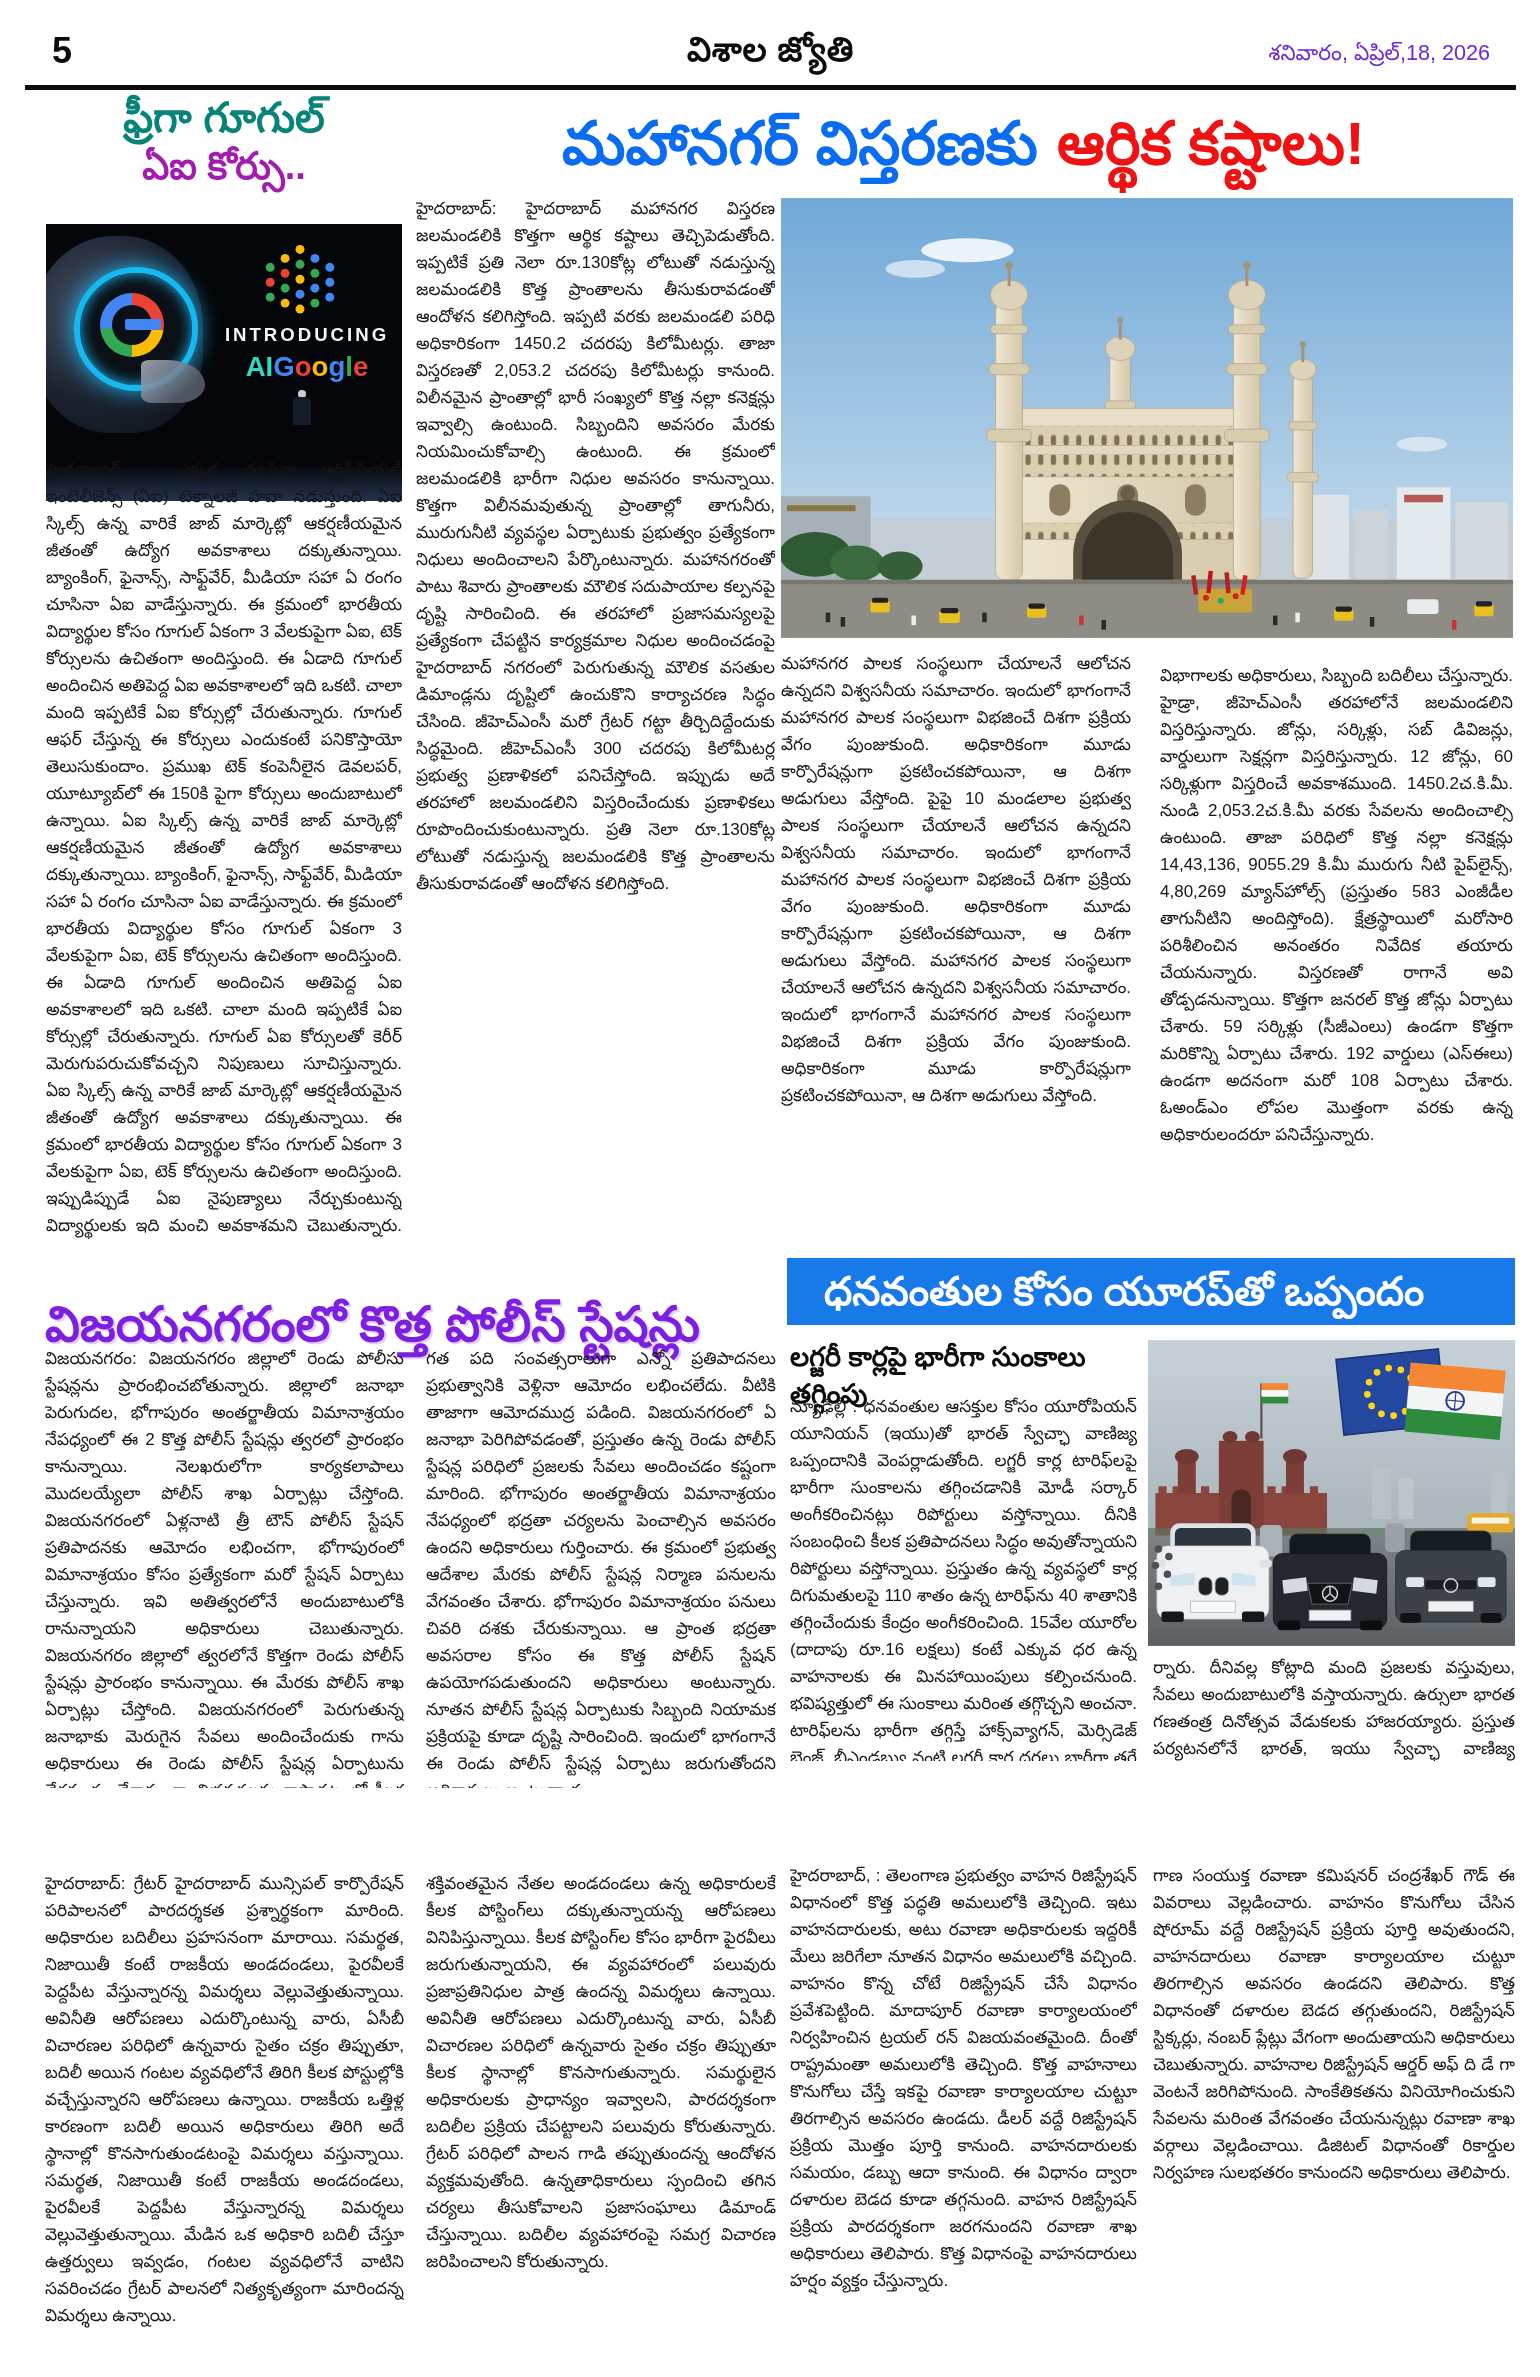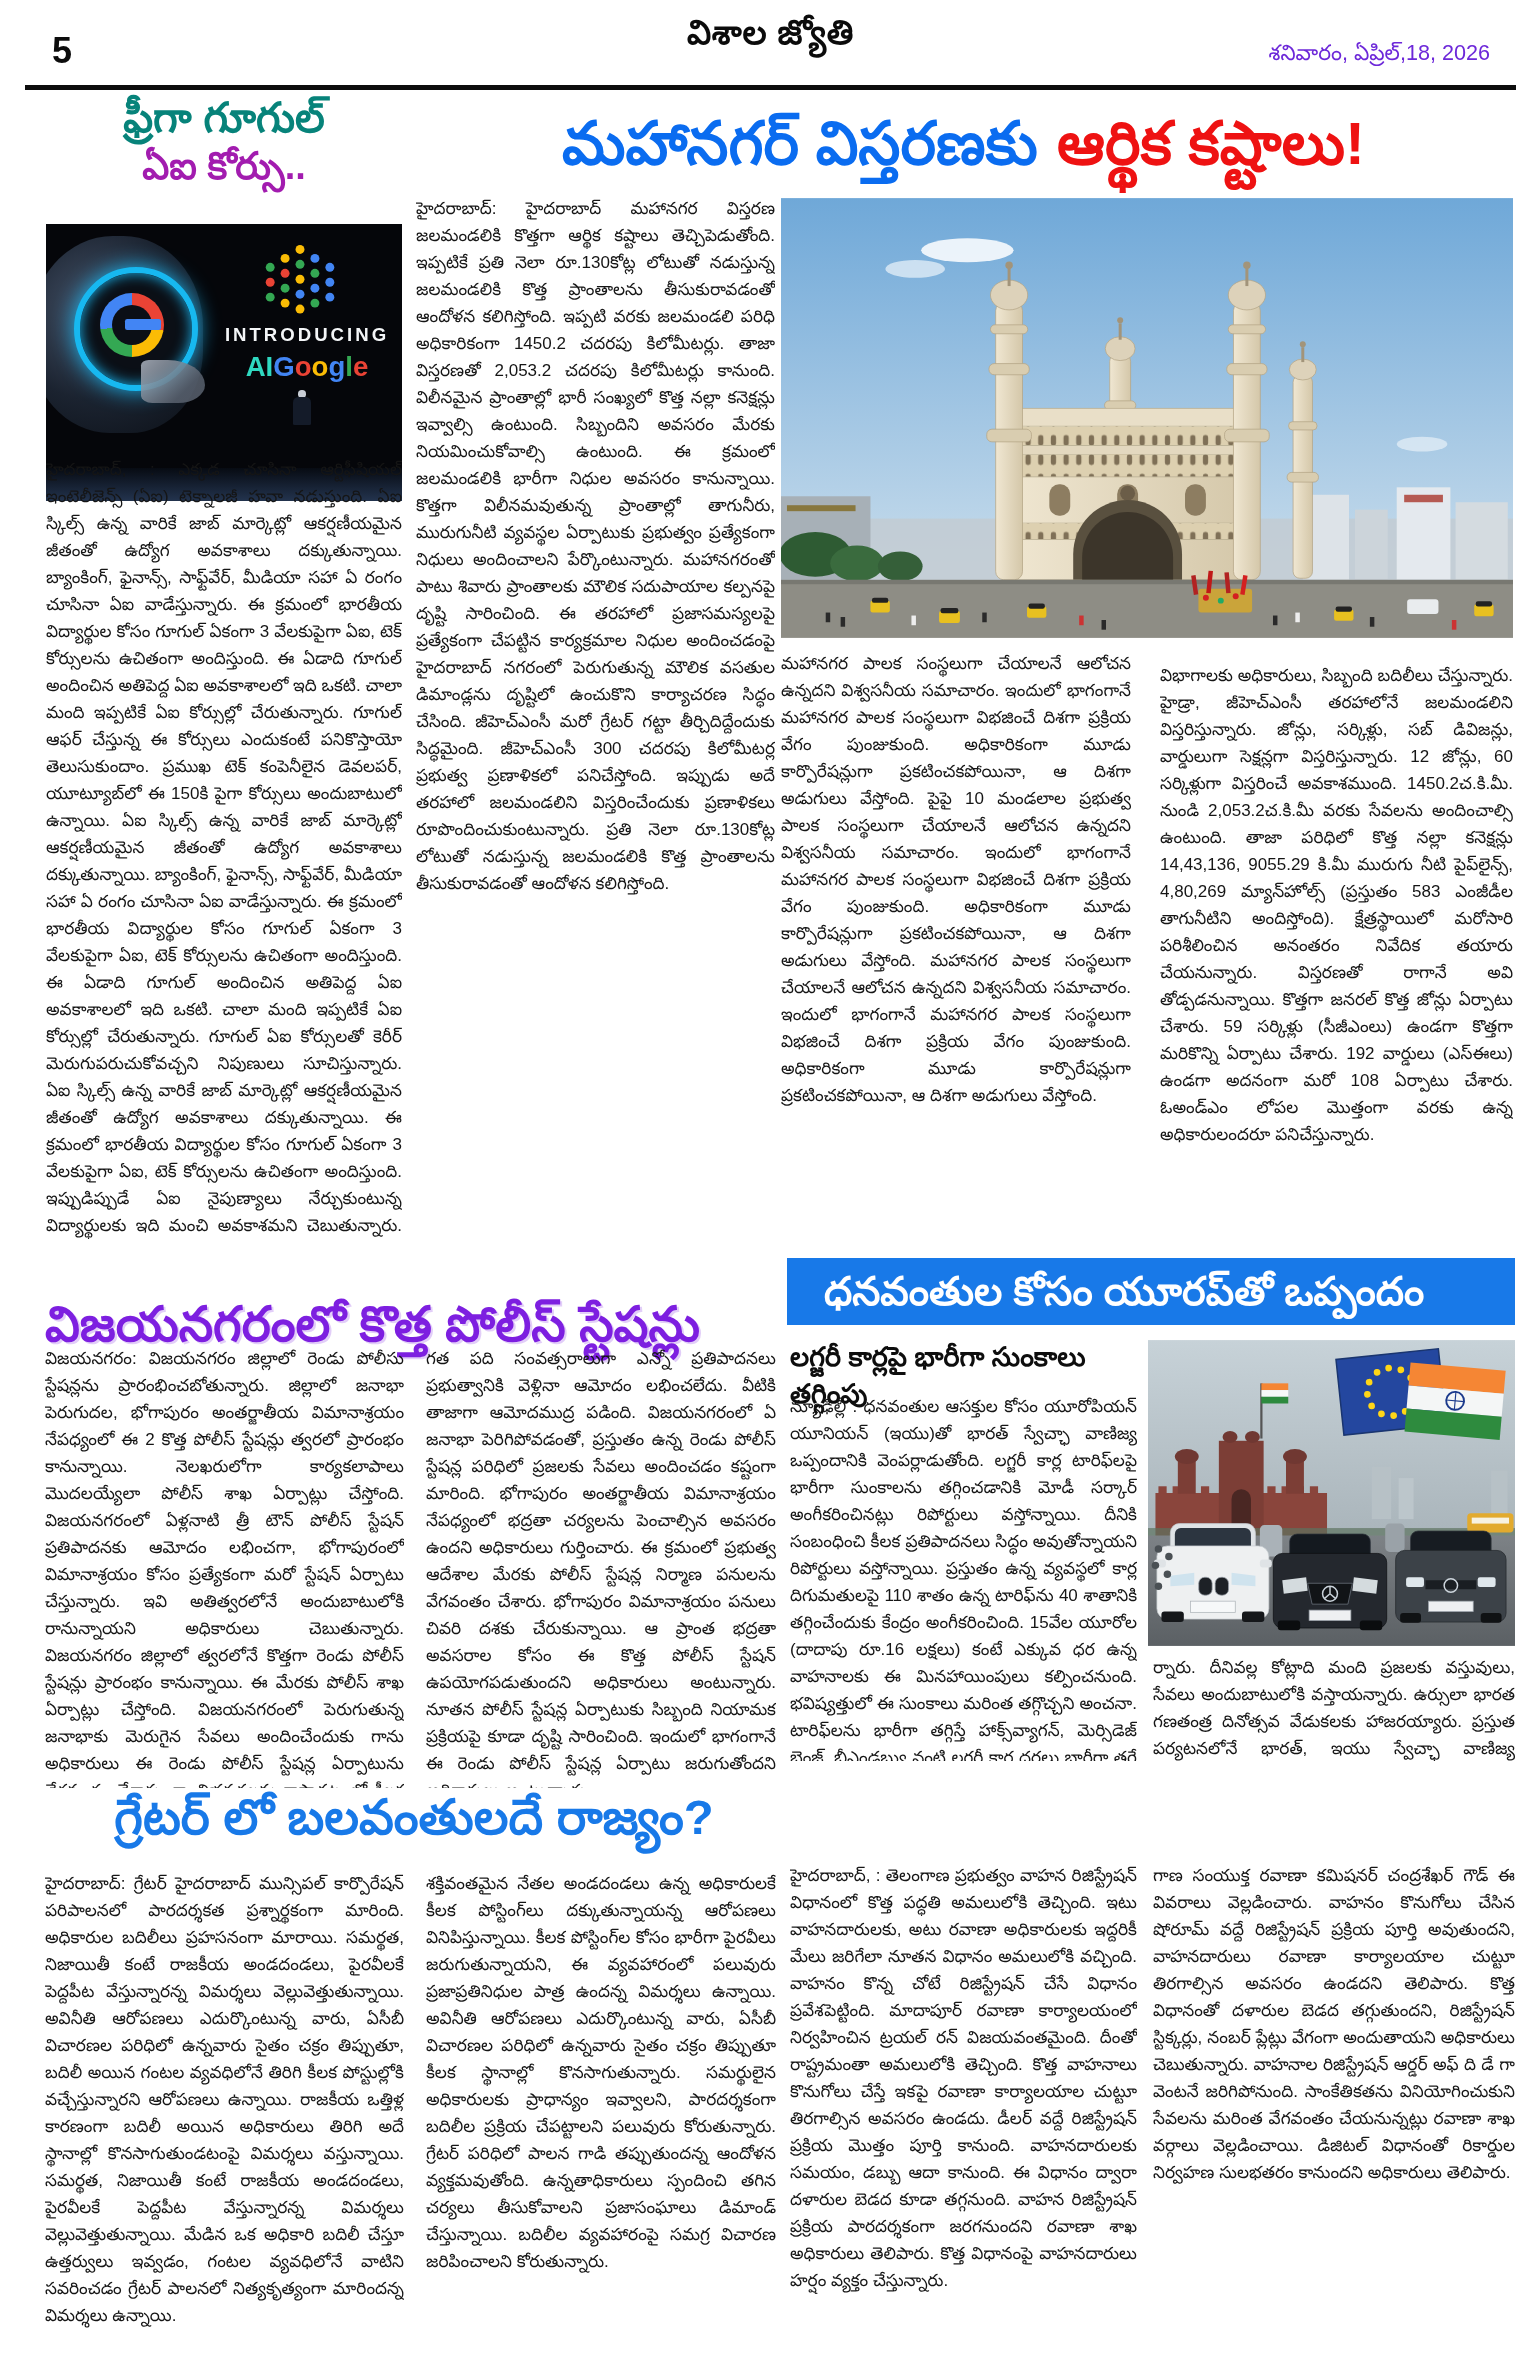--- a/index.html
+++ b/index.html
@@ -2,21 +2,21 @@
 <html style="font-size:12px"><head>
 <meta charset="utf-8">
 <style>
   html,body{margin:0;padding:0;background:#ffffff;}
   .page{position:relative;width:1541px;height:2377px;background:#fff;overflow:hidden;
         font-family:"Liberation Sans",sans-serif;color:#111;}
   .abs{position:absolute;}
   .body-text{font-size:17px;line-height:27px;text-align:justify;color:#151515;overflow:hidden;}
   
   .page-num{left:52px;top:30px;font-size:36px;font-weight:bold;color:#0c0c0c;}
-  .masthead{left:0;right:0;top:13px;text-align:center;font-size:34px;font-weight:bold;
+  .masthead{left:0;right:0;top:30px;text-align:center;font-size:34px;font-weight:bold;
             color:#0b0b0b;letter-spacing:0.7px;}
   .dateline{right:51px;top:40px;font-size:21.6px;font-weight:normal;color:#6d28d9;}
   .head-rule{left:25px;top:85px;width:1491px;height:5.2px;background:#0d0d0d;}
   
   .g-head1{left:45px;top:94px;width:358px;text-align:center;font-size:42px;font-weight:bold;
            color:#07837a;}
   .g-head2{left:45px;top:145px;width:358px;text-align:center;font-size:38px;font-weight:bold;
            color:#a21caf;}
   .g-body{left:46px;top:456px;width:356px;height:783px;}
   
@@ -385,21 +385,20 @@
         <circle cx="14" cy="280" r="5"></circle>
           <circle cx="28" cy="290" r="5"></circle>
           <circle cx="10" cy="302" r="5"></circle>
         <circle cx="26" cy="314" r="5"></circle>
           <circle cx="14" cy="330" r="5"></circle>
       </g>
     </svg>
   </div>
   <div class="abs e-col2 body-text">ర్నారు. దీనివల్ల కోట్లాది మంది ప్రజలకు వస్తువులు, సేవలు అందుబాటులోకి వస్తాయన్నారు. ఉర్సులా భారత గణతంత్ర దినోత్సవ వేడుకలకు హాజరయ్యారు. ప్రస్తుత పర్యటనలోనే భారత్, ఇయు స్వేచ్ఛా వాణిజ్య ఒప్పందానికి సంబంధించి కీలక అంగీకారం జరగొచ్చని తెలుస్తోంది.</div>
 
-  <div class="abs gr-head">గ్రేటర్ లో బలవంతులదే రాజ్యం?</div>
   <div class="abs gr-col1 body-text">హైదరాబాద్: గ్రేటర్ హైదరాబాద్ మున్సిపల్ కార్పొరేషన్ పరిపాలనలో పారదర్శకత ప్రశ్నార్థకంగా మారింది. అధికారుల బదిలీలు ప్రహసనంగా మారాయి. సమర్థత, నిజాయితీ కంటే రాజకీయ అండదండలు, పైరవీలకే పెద్దపీట వేస్తున్నారన్న విమర్శలు వెల్లువెత్తుతున్నాయి. అవినీతి ఆరోపణలు ఎదుర్కొంటున్న వారు, ఏసీబీ విచారణల పరిధిలో ఉన్నవారు సైతం చక్రం తిప్పుతూ, బదిలీ అయిన గంటల వ్యవధిలోనే తిరిగి కీలక పోస్టుల్లోకి వచ్చేస్తున్నారని ఆరోపణలు ఉన్నాయి. రాజకీయ ఒత్తిళ్ల కారణంగా బదిలీ అయిన అధికారులు తిరిగి అదే స్థానాల్లో కొనసాగుతుండటంపై విమర్శలు వస్తున్నాయి. సమర్థత, నిజాయితీ కంటే రాజకీయ అండదండలు, పైరవీలకే పెద్దపీట వేస్తున్నారన్న విమర్శలు వెల్లువెత్తుతున్నాయి. మేడిన ఒక అధికారి బదిలీ చేస్తూ ఉత్తర్వులు ఇవ్వడం, గంటల వ్యవధిలోనే వాటిని సవరించడం గ్రేటర్ పాలనలో నిత్యకృత్యంగా మారిందన్న విమర్శలు ఉన్నాయి.</div>
   <div class="abs gr-col2 body-text">శక్తివంతమైన నేతల అండదండలు ఉన్న అధికారులకే కీలక పోస్టింగ్‌లు దక్కుతున్నాయన్న ఆరోపణలు వినిపిస్తున్నాయి. కీలక పోస్టింగ్‌ల కోసం భారీగా పైరవీలు జరుగుతున్నాయని, ఈ వ్యవహారంలో పలువురు ప్రజాప్రతినిధుల పాత్ర ఉందన్న విమర్శలు ఉన్నాయి. అవినీతి ఆరోపణలు ఎదుర్కొంటున్న వారు, ఏసీబీ విచారణల పరిధిలో ఉన్నవారు సైతం చక్రం తిప్పుతూ కీలక స్థానాల్లో కొనసాగుతున్నారు. సమర్థులైన అధికారులకు ప్రాధాన్యం ఇవ్వాలని, పారదర్శకంగా బదిలీల ప్రక్రియ చేపట్టాలని పలువురు కోరుతున్నారు. గ్రేటర్ పరిధిలో పాలన గాడి తప్పుతుందన్న ఆందోళన వ్యక్తమవుతోంది. ఉన్నతాధికారులు స్పందించి తగిన చర్యలు తీసుకోవాలని ప్రజాసంఘాలు డిమాండ్ చేస్తున్నాయి. బదిలీల వ్యవహారంపై సమగ్ర విచారణ జరిపించాలని కోరుతున్నారు.</div>
 
   <div class="abs r-col1 body-text">హైదరాబాద్, : తెలంగాణ ప్రభుత్వం వాహన రిజిస్ట్రేషన్ విధానంలో కొత్త పద్ధతి అమలులోకి తెచ్చింది. ఇటు వాహనదారులకు, అటు రవాణా అధికారులకు ఇద్దరికీ మేలు జరిగేలా నూతన విధానం అమలులోకి వచ్చింది. వాహనం కొన్న చోటే రిజిస్ట్రేషన్ చేసే విధానం ప్రవేశపెట్టింది. మాదాపూర్ రవాణా కార్యాలయంలో నిర్వహించిన ట్రయల్ రన్ విజయవంతమైంది. దీంతో రాష్ట్రమంతా అమలులోకి తెచ్చింది. కొత్త వాహనాలు కొనుగోలు చేస్తే ఇకపై రవాణా కార్యాలయాల చుట్టూ తిరగాల్సిన అవసరం ఉండదు. డీలర్ వద్దే రిజిస్ట్రేషన్ ప్రక్రియ మొత్తం పూర్తి కానుంది. వాహనదారులకు సమయం, డబ్బు ఆదా కానుంది. ఈ విధానం ద్వారా దళారుల బెడద కూడా తగ్గనుంది. వాహన రిజిస్ట్రేషన్ ప్రక్రియ పారదర్శకంగా జరగనుందని రవాణా శాఖ అధికారులు తెలిపారు. కొత్త విధానంపై వాహనదారులు హర్షం వ్యక్తం చేస్తున్నారు.</div>
   <div class="abs r-col2 body-text">గాణ సంయుక్త రవాణా కమిషనర్ చంద్రశేఖర్ గౌడ్ ఈ వివరాలు వెల్లడించారు. వాహనం కొనుగోలు చేసిన షోరూమ్ వద్దే రిజిస్ట్రేషన్ ప్రక్రియ పూర్తి అవుతుందని, వాహనదారులు రవాణా కార్యాలయాల చుట్టూ తిరగాల్సిన అవసరం ఉండదని తెలిపారు. కొత్త విధానంతో దళారుల బెడద తగ్గుతుందని, రిజిస్ట్రేషన్ స్టిక్కర్లు, నంబర్ ప్లేట్లు వేగంగా అందుతాయని అధికారులు చెబుతున్నారు. వాహనాల రిజిస్ట్రేషన్ ఆర్డర్ అఫ్ ది డే గా వెంటనే జరిగిపోనుంది. సాంకేతికతను వినియోగించుకుని సేవలను మరింత వేగవంతం చేయనున్నట్లు రవాణా శాఖ వర్గాలు వెల్లడించాయి. డిజిటల్ విధానంతో రికార్డుల నిర్వహణ సులభతరం కానుందని అధికారులు తెలిపారు.</div>
 
 </div>
 
 
 </body></html>

